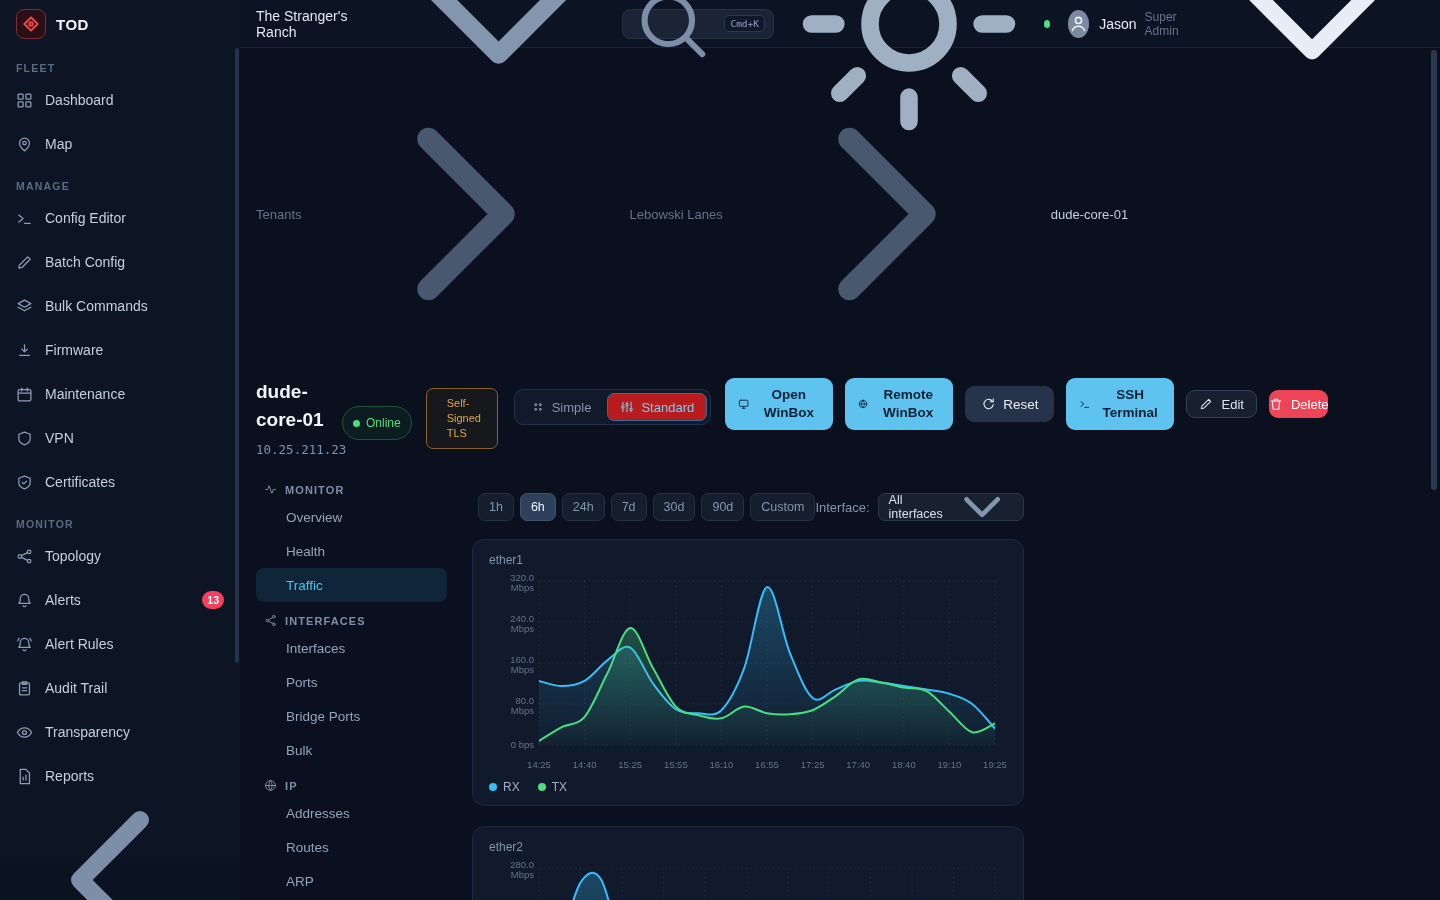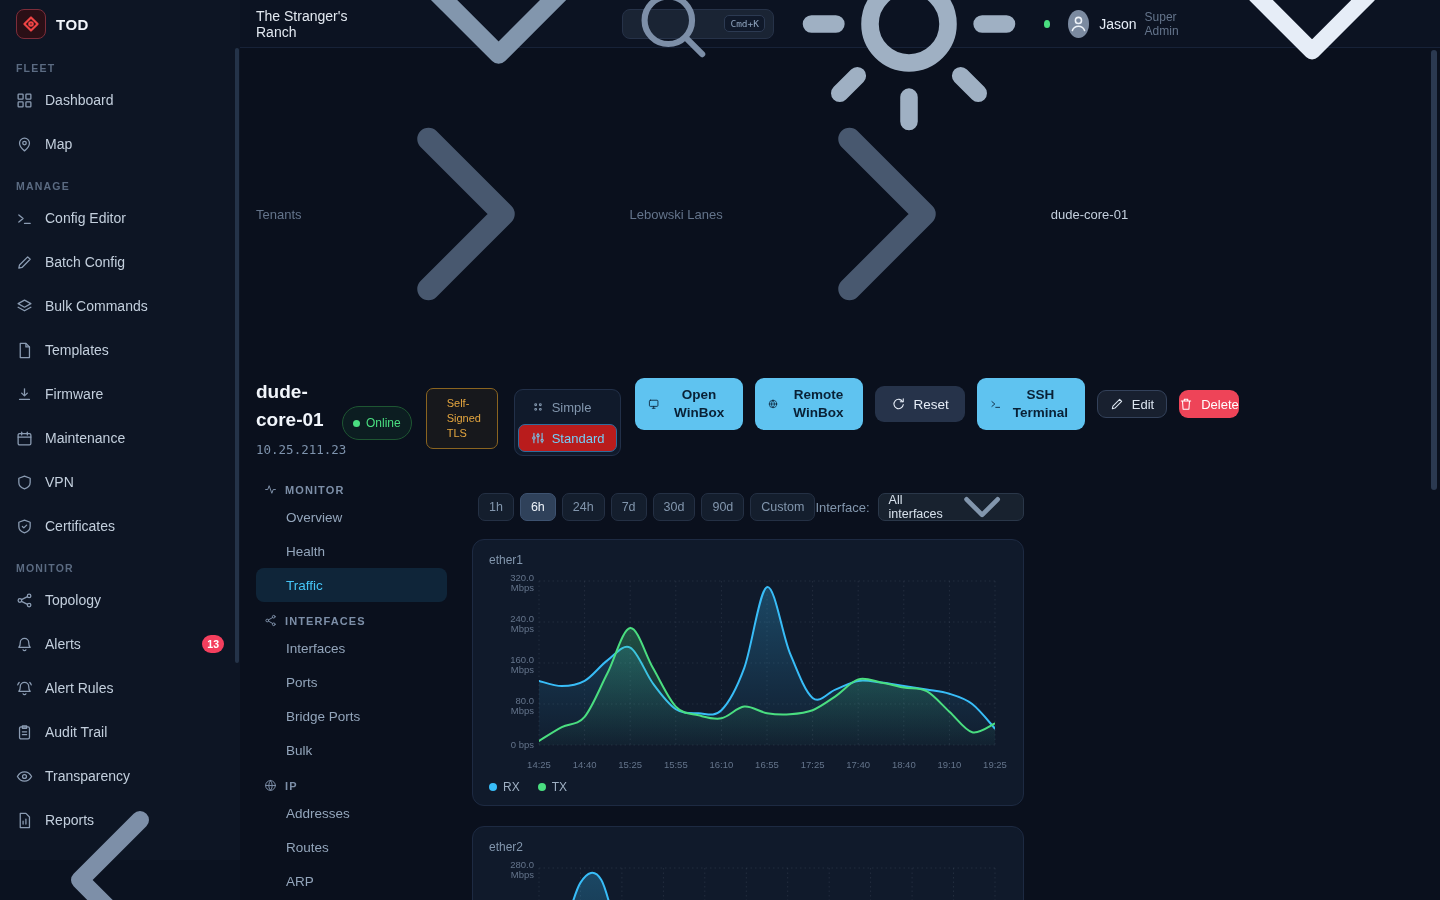--- a/index.html
+++ b/index.html
@@ -50,21 +50,21 @@
   .breadcrumb svg { width:11px; height:11px; color:#48586f; }
 
   .device-row { display:flex; align-items:flex-start; margin-top:14px; }
   .title-block { width:72px; flex:0 0 72px; }
   .device-name { font-size:19px; font-weight:bold; line-height:28px; color:#f1f5fb; word-break:break-word; }
   .device-ip { margin-top:8px; font-family:"DejaVu Sans Mono", monospace; font-size:12.5px; color:#7e93ad; white-space:nowrap; }
   .pill-online { margin:28px 0 0 14px; display:flex; align-items:center; gap:6px; height:24px; padding:16px 10px; border-radius:999px; border:1px solid #1e5632; background:rgba(34,197,94,.08); color:#4ade80; font-size:12px; }
   .pill-online .dot { width:7px; height:7px; border-radius:50%; background:#4ade80; }
   .tls-badge { margin:10px 0 0 14px; width:72px; min-height:56px; border-radius:7px; border:1px solid #8a6420; background:rgba(245,158,11,.06); color:#e3a53f; font-size:11px; line-height:1.35; padding:7px 16px; display:flex; gap:4px; }
   .tls-badge svg { width:11px; height:11px; flex:0 0 auto; margin-top:1px; }
-  .mode-toggle { margin:11px 0 0 16px; display:flex; gap:3px; padding:3px; background:#101a2b; border:1px solid #223049; border-radius:9px;flex-direction:column; }
+  .mode-toggle { margin:11px 0 0 16px; display:flex; gap:3px; padding:3px; background:#101a2b; border:1px solid #223049; border-radius:9px; }
   .mode-seg { height:28px; display:flex; align-items:center; gap:7px; padding:0 12px; border-radius:7px; font-size:13px; color:#8296ad; border:1px solid transparent; cursor:pointer; }
   .mode-seg svg { width:14px; height:14px; }
   .mode-seg.active { background:#b91c1c; border-color:#2f6c9c; color:#74cef8; }
   .actions { display:flex; align-items:flex-start; margin-left:14px; gap:12px; }
   .btn { display:flex; align-items:center; gap:8px; border-radius:9px; cursor:pointer; font-family:"Liberation Sans", sans-serif; }
   .btn svg { flex:0 0 auto; }
   .btn-primary { width:108px; min-height:52px; background:#5fc3f0; color:#092136; font-size:13.5px; font-weight:bold; padding:7px 13px; line-height:1.3; }
   .btn-primary svg { width:16px; height:16px; }
   .btn-dark { height:36px; margin-top:8px; background:#26334a; color:#e6edf7; font-size:13.5px; padding:0 16px; }
   .btn-dark svg { width:15px; height:15px; }
@@ -158,29 +158,20 @@
           <span>Batch Config</span>
         </div>
         <div class="nav-item">
           <span class="nav-ic">
             <svg viewBox="0 0 24 24" fill="none" stroke="currentColor" stroke-width="1.8" stroke-linecap="round" stroke-linejoin="round" style="width:100%;height:100%">
               <path d="M12 3l9 5-9 5-9-5 9-5z"></path>
               <path d="M3 13l9 5 9-5"></path>
             </svg>
           </span>
           <span>Bulk Commands</span>
-        </div>
-        <div class="nav-item">
-          <span class="nav-ic">
-            <svg viewBox="0 0 24 24" fill="none" stroke="currentColor" stroke-width="1.8" stroke-linecap="round" stroke-linejoin="round" style="width:100%;height:100%">
-              <path d="M6 2h8l5 5v15H6z"></path>
-              <path d="M14 2v5h5"></path>
-            </svg>
-          </span>
-          <span>Templates</span>
         </div>
         <div class="nav-item">
           <span class="nav-ic">
             <svg viewBox="0 0 24 24" fill="none" stroke="currentColor" stroke-width="1.8" stroke-linecap="round" stroke-linejoin="round" style="width:100%;height:100%">
               <path d="M12 4v9"></path>
               <path d="M8 10l4 4 4-4"></path>
               <path d="M5 19h14"></path>
             </svg>
           </span>
           <span>Firmware</span>

